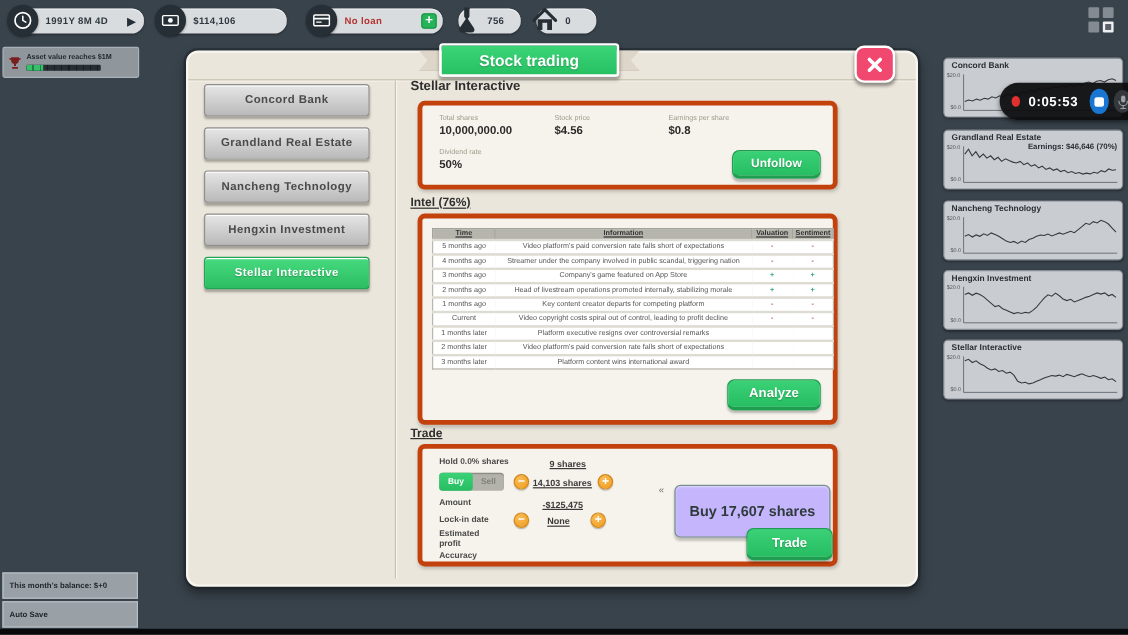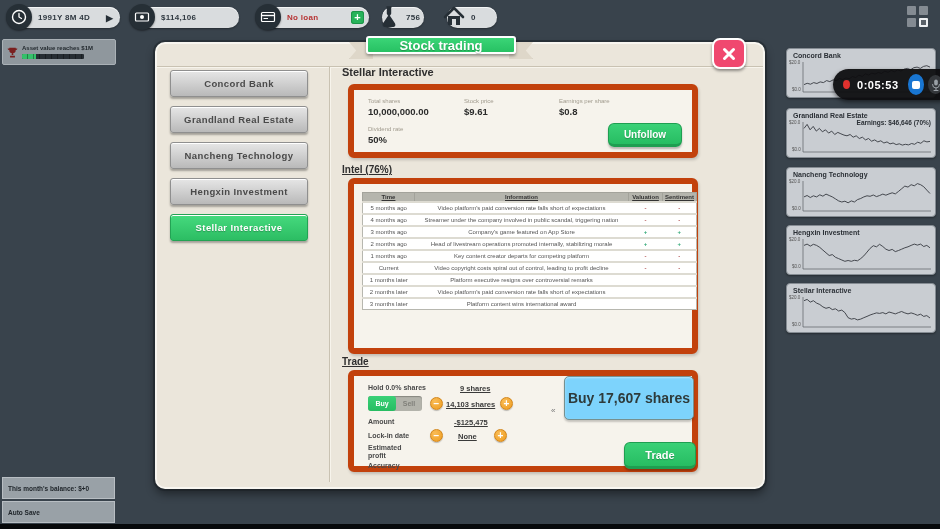--- a/index.html
+++ b/index.html
@@ -50,21 +50,21 @@
   
   .panel{
     left:155px;top:42px;width:610px;height:447px;background:#ebe6db;border:2px solid #f8f6f0;
     border-radius:10px;box-shadow:0 0 0 2px rgba(25,30,35,.45),0 5px 10px rgba(0,0,0,.45);
     box-sizing:border-box;
   }
   .panel-hline{position:absolute;left:0;right:0;top:22px;border-top:1px solid #c9c2b2;box-shadow:0 1px 0 #f7f4ec;}
   .panel-vline{position:absolute;left:172px;top:23px;bottom:5px;width:1px;background:#c9c2b2;box-shadow:1px 0 0 #f7f4ec;}
 
   .banner{
-    left:366px;top:36px;width:150px;height:18px;background:linear-gradient(#3bd577,#27c163);
+    left:366px;top:36px;width:150px;height:28px;background:linear-gradient(#3bd577,#27c163);
     border:2px solid #fff;border-radius:3px;z-index:6;box-sizing:border-box;
     display:flex;align-items:center;justify-content:center;
     color:#fff;font-size:13px;font-weight:bold;text-shadow:0 1px 1px rgba(0,0,0,.25);
     box-shadow:0 2px 3px rgba(0,0,0,.35);
   }
   .wing{position:absolute;top:42px;width:24px;height:17px;background:#ded7c9;z-index:5;box-shadow:0 2px 2px rgba(0,0,0,.25);}
   .wing.l{left:349px;clip-path:polygon(0 0,100% 0,100% 100%,0 100%,30% 50%);}
   .wing.r{left:509px;clip-path:polygon(0 0,100% 0,70% 50%,100% 100%,0 100%);}
 
   .close-btn{
@@ -86,21 +86,21 @@
     text-shadow:0 1px 1px rgba(0,0,0,.25);
   }
 
   
   .sec-title{position:absolute;font-weight:bold;color:#2f2f2f;}
   .h-company{left:342px;top:66px;font-size:11px;}
   .h-intel{left:342px;top:164px;font-size:10px;text-decoration:underline;}
   .h-trade{left:342px;top:356px;font-size:10px;text-decoration:underline;}
 
   .card{
-    position:absolute;left:348px;width:350px;background:#f6f3ec;border:6px solid #c2410c;border-radius:6px;
+    position:absolute;left:348px;width:350px;background:#f6f3ec;border:4px solid #c2410c;border-radius:6px;
     box-shadow:1px 2px 3px rgba(0,0,0,.18);box-sizing:border-box;padding-left:32px;
   }
   .card1{top:84px;height:74px;}
   .card2{top:178px;height:176px;}
   .card3{top:370px;height:102px;}
 
   .fld-label{position:absolute;font-size:6px;color:#a19b8e;}
   .fld-value{position:absolute;font-size:9.5px;font-weight:bold;color:#2b2b2b;}
 
   .btn-green{
@@ -134,22 +134,22 @@
   }
   .toggle .buy{width:28px;background:linear-gradient(#3ad177,#27bd62);border-radius:3px;color:#fff;}
   .toggle .sell{width:26px;color:#80807a;}
   .toggle span{display:flex;align-items:center;justify-content:center;font-size:7px;font-weight:bold;cursor:pointer;}
   .orange-btn{
     position:absolute;width:13px;height:13px;border-radius:50%;background:radial-gradient(circle at 35% 30%,#f9bc57,#ef9c1e);
     border:1px solid #d3861a;color:#fff;font-size:10px;line-height:11px;text-align:center;font-weight:bold;
     box-sizing:border-box;cursor:pointer;box-shadow:0 1px 1px rgba(0,0,0,.25);
   }
   .big-action{
-    position:absolute;left:210px;top:0;width:130px;height:44px;background:#7dd3fc;border:1px solid #76908f;
-    border-radius:5px;display:flex;align-items:center;justify-content:center;font-size:14px;font-weight:bold;color:#2e3b3b;
+    position:absolute;left:210px;top:30px;width:130px;height:44px;background:#c4b5fd;border:1px solid #76908f;
+    border-radius:5px;display:flex;align-items:center;justify-content:center;font-size:12px;font-weight:bold;color:#2e3b3b;
     box-shadow:inset 0 1px 2px rgba(255,255,255,.45),0 2px 2px rgba(0,0,0,.2);cursor:pointer;box-sizing:border-box;
   }
   .chevron{position:absolute;left:197px;top:30px;font-size:8px;color:#777;}
 
   
   .stock-card{
     position:absolute;left:786px;width:150px;height:50px;background:#c9cdd2;border:1px solid #858c93;
     border-radius:4px;box-sizing:border-box;box-shadow:0 1px 2px rgba(0,0,0,.35);
   }
   .stock-card .sc-title{position:absolute;left:6px;top:3px;font-size:7px;font-weight:bold;color:#2a2f35;}
@@ -205,21 +205,21 @@
     <svg width="16" height="16" viewBox="0 0 16 16">
         <rect x="1.5" y="3.5" width="13" height="9" rx="1" fill="none" stroke="#fff" stroke-width="1.2"></rect>
         <line x1="1.5" y1="6.5" x2="14.5" y2="6.5" stroke="#fff" stroke-width="1.4"></line>
         <line x1="3.5" y1="9.5" x2="8" y2="9.5" stroke="#fff" stroke-width="1"></line>
       </svg>
   </span>
   <span class="pill-label loan-red">No loan</span>
   <span class="green-plus">+</span>
 </div>
 
-<div class="pill" style="left:382px;width:42px;">
+<div class="pill" style="left:382px;width:52px;">
   <span class="bare-icon">
     <svg width="26" height="26" viewBox="0 0 26 26">
         <path d="M10.5 3h5M11.5 3.5v6L18.5 20a1.6 1.6 0 0 1-1.4 2.4H8.9A1.6 1.6 0 0 1 7.5 20l7-10.5v-6z" fill="#262f36" stroke="#262f36" stroke-width="1.4" stroke-linejoin="round"></path>
       </svg>
   </span>
   <span class="pill-label" style="margin-left:24px;">756</span>
 </div>
 
 <div class="pill" style="left:447px;width:50px;">
   <span class="bare-icon">
@@ -274,21 +274,21 @@
     <div class="company-btn">Hengxin Investment</div>
     <div class="company-btn selected">Stellar Interactive</div>
   </div>
 
 <div class="sec-title h-company">Stellar Interactive</div>
 
 <div class="card card1">
   <span class="fld-label" style="left:14px;top:8px;">Total shares</span>
   <span class="fld-value" style="left:14px;top:16px;">10,000,000.00</span>
   <span class="fld-label" style="left:110px;top:8px;">Stock price</span>
-  <span class="fld-value" style="left:110px;top:16px;">$9.61</span>
+  <span class="fld-value" style="left:110px;top:16px;">$4.56</span>
   <span class="fld-label" style="left:205px;top:8px;">Earnings per share</span>
   <span class="fld-value" style="left:205px;top:16px;">$0.8</span>
   <span class="fld-label" style="left:14px;top:36px;">Dividend rate</span>
   <span class="fld-value" style="left:14px;top:44px;">50%</span>
   <div class="btn-green" style="right:10px;bottom:5px;width:74px;height:24px;font-size:10px;">Unfollow</div>
 </div>
 
 <div class="sec-title h-intel">Intel (76%)</div>
 
 <div class="card card2">
@@ -357,20 +357,21 @@
           <td class=""></td>
         </tr>
         <tr>
           <td>3 months later</td>
           <td>Platform content wins international award</td>
           <td class=""></td>
           <td class=""></td>
         </tr>
       </tbody>
   </table>
+  <div class="btn-green" style="right:10px;bottom:8px;width:78px;height:26px;font-size:11px;">Analyze</div>
 </div>
 
 <div class="sec-title h-trade">Trade</div>
 
 <div class="card card3">
   <span class="t-label" style="left:14px;top:8px;">Hold 0.0% shares</span>
   <span class="t-link" style="left:106px;top:8px;">9 shares</span>
 
   <div class="toggle">
     <span class="buy">Buy</span>

